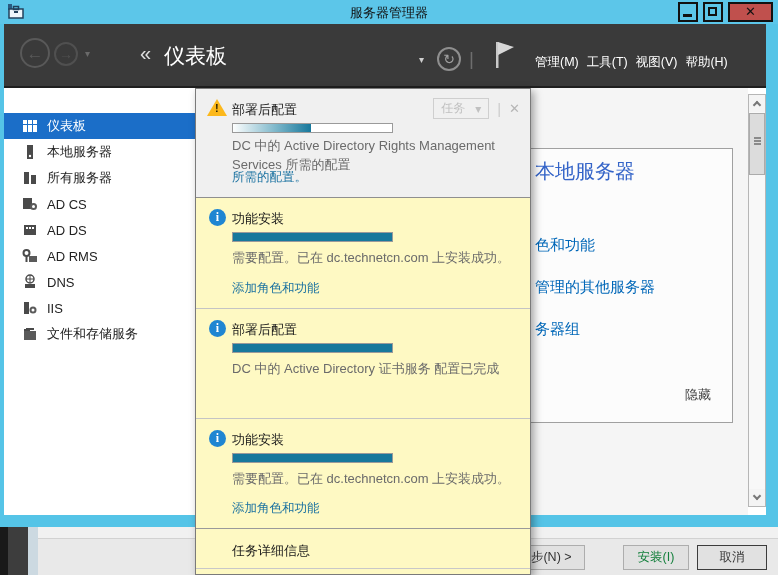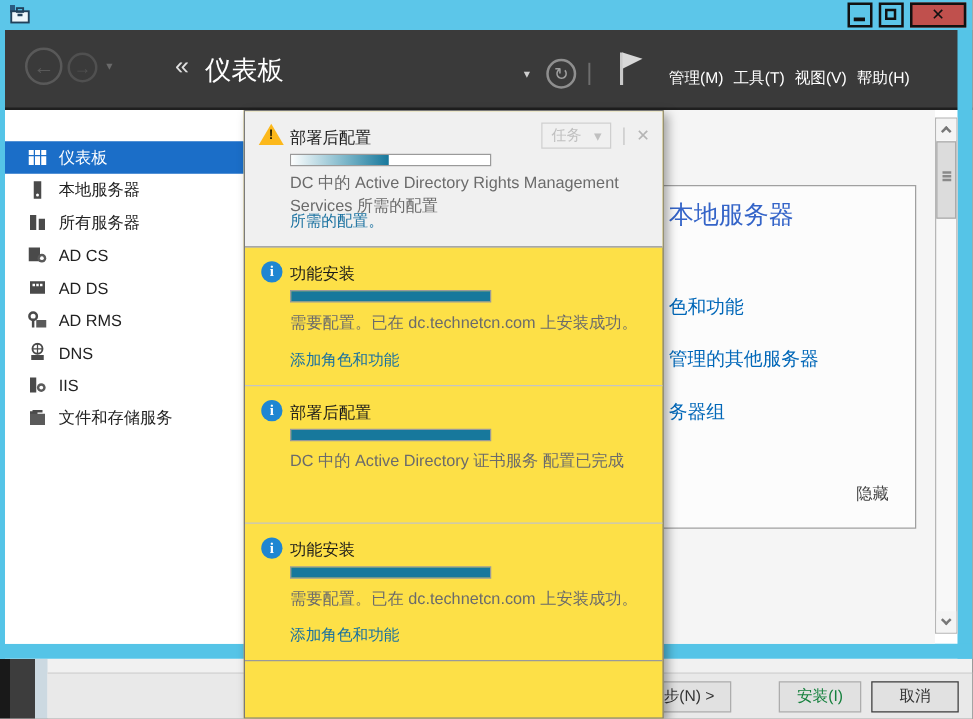--- a/index.html
+++ b/index.html
@@ -76,21 +76,21 @@
   .vscroll { position:absolute; left:748px; top:94px; width:18px; height:413px; background:#f8f8f8; border:1px solid #b6b6b6; }
   .sc-btn { position:absolute; left:0; width:16px; height:17px; background:#f4f4f4; }
   .sc-up { top:0; } .sc-down { bottom:0; }
   .chev { position:absolute; left:5px; width:6px; height:6px; border:2px solid #777; }
   .chev-up { top:7px; border-width:2px 0 0 2px; transform:rotate(45deg); }
   .chev-down { top:4px; border-width:0 2px 2px 0; transform:rotate(45deg); }
   .sc-thumb { position:absolute; left:0; top:18px; width:16px; height:62px; background:#dcdcdc; border:1px solid #ababab; }
   .grip { position:absolute; left:4px; top:26px; width:7px; height:2px; background:#8a8a8a; box-shadow:0 3px 0 #8a8a8a, 0 -3px 0 #8a8a8a; }
 
   
-  .notif-panel { position:absolute; left:195px; top:88px; width:336px; height:487px; background:#fde047;
+  .notif-panel { position:absolute; left:195px; top:88px; width:336px; height:487px; background:#fef9c3;
                  border:1px solid #7a7a7a; z-index:20; box-shadow:3px 3px 8px rgba(0,0,0,0.35); }
   .nsec { position:relative; width:100%; }
   .nsec1 { height:109px; background:#f0f0f0; border-bottom:1px solid #8f8f8f; }
   .nsec2 { height:111px; border-bottom:1px solid #c4c4c4; }
   .nsec3 { height:110px; border-bottom:1px solid #c4c4c4; }
   .nsec4 { height:110px; border-bottom:1px solid #9a9a9a; }
   .nfooter { height:40px; border-bottom:1px solid #c8c8c8; position:relative; }
   .nicon { position:absolute; left:13px; top:11px; }
   .info-circle { width:17px; height:17px; border-radius:50%; background:#1f86d2; color:#fff;
                  text-align:center; font-size:12px; line-height:17px; font-weight:bold; font-family:"Liberation Serif","DejaVu Serif",serif; }
@@ -124,20 +124,21 @@
 
   <div class="win">
 
     <div class="titlebar">
       <svg class="app-icon" width="18" height="17" viewBox="0 0 18 17">
         <rect x="1" y="1" width="4" height="6" fill="#2a5a80"></rect>
         <rect x="2" y="6" width="14" height="9" fill="#eef6fb" stroke="#22415c" stroke-width="1.5"></rect>
         <rect x="6.5" y="3.5" width="5" height="3" fill="none" stroke="#22415c" stroke-width="1.5"></rect>
         <rect x="7" y="8" width="4" height="2" fill="#22415c"></rect>
       </svg>
+      <span class="title-text">服务器管理器</span>
       <div class="winbtn btn-min">
           <span class="min-bar"></span>
         </div>
       <div class="winbtn btn-max">
           <span class="max-box"></span>
         </div>
       <div class="winbtn btn-close">✕</div>
     </div>
 
     <div class="navbar">
@@ -311,15 +312,18 @@
     <div class="nsec nsec4">
       <div class="nicon info-circle"></div>
       <span class="ntitle">功能安装</span>
       <div class="nbar">
         <div class="nfill" style="width: 100%;"></div>
       </div>
       <div class="nmsg">需要配置。已在 dc.technetcn.com 上安装成功。</div>
       <a class="nlink">添加角色和功能</a>
     </div>
 
+    <div class="nfooter">
+      <span class="nfooter-label">任务详细信息</span>
+    </div>
   </div>
 
 </div>
 
 </body></html>

